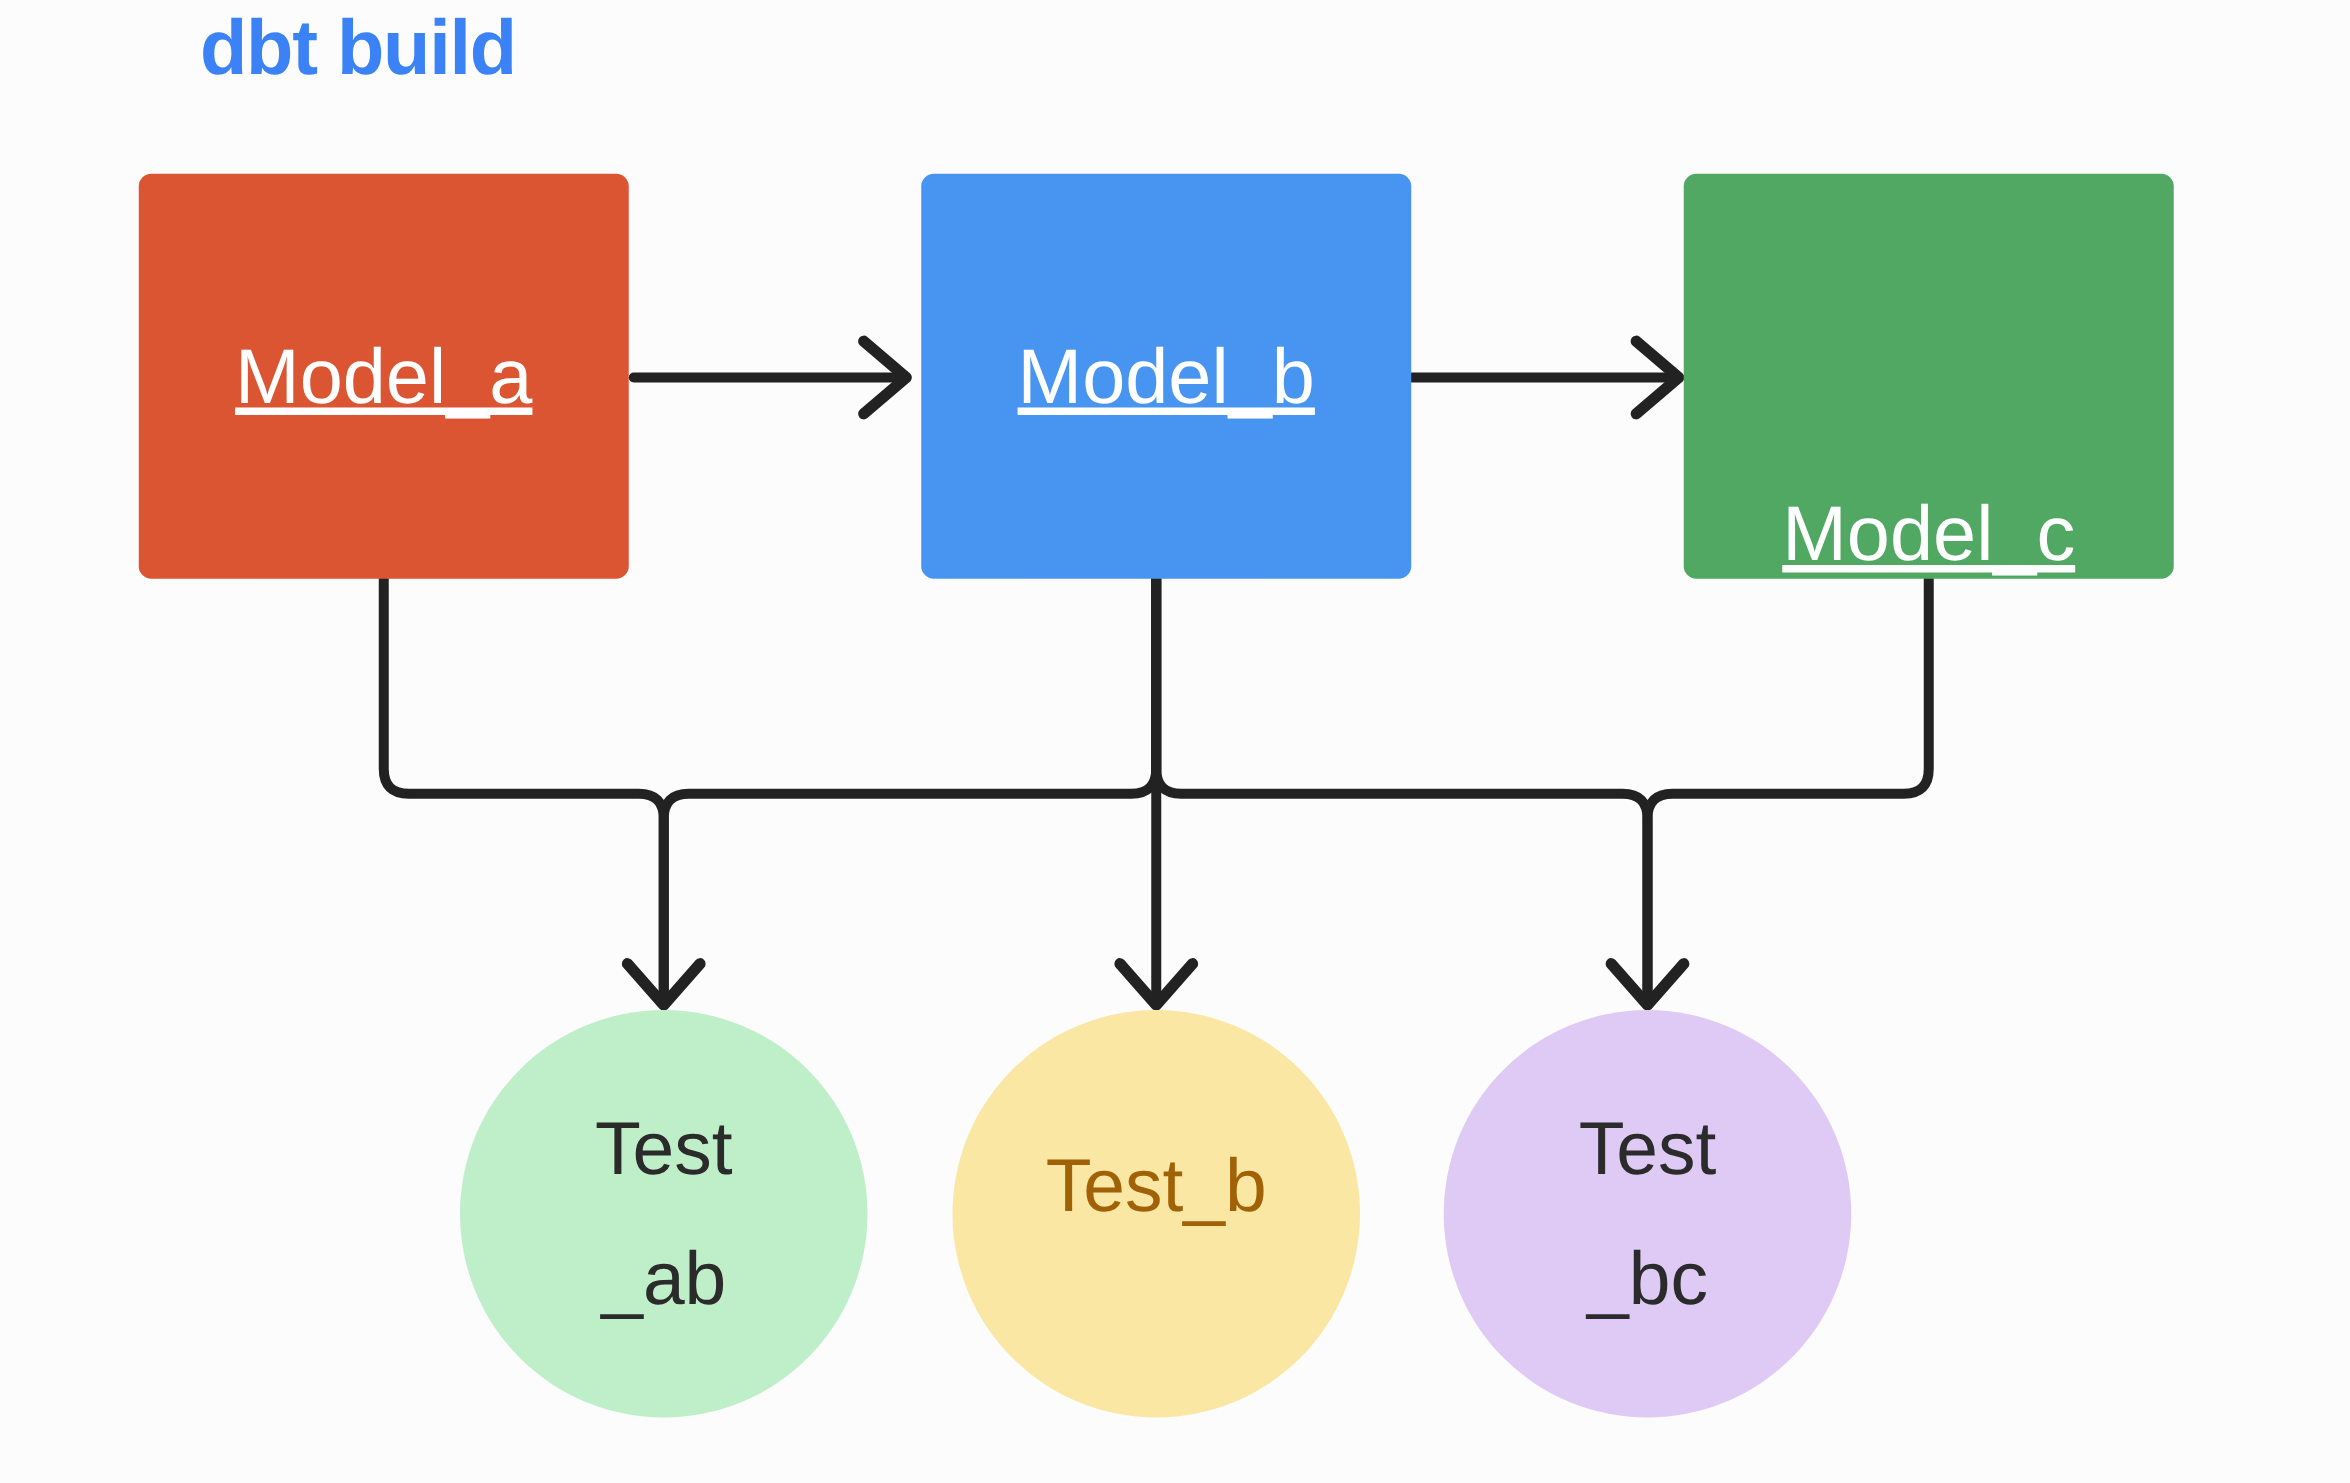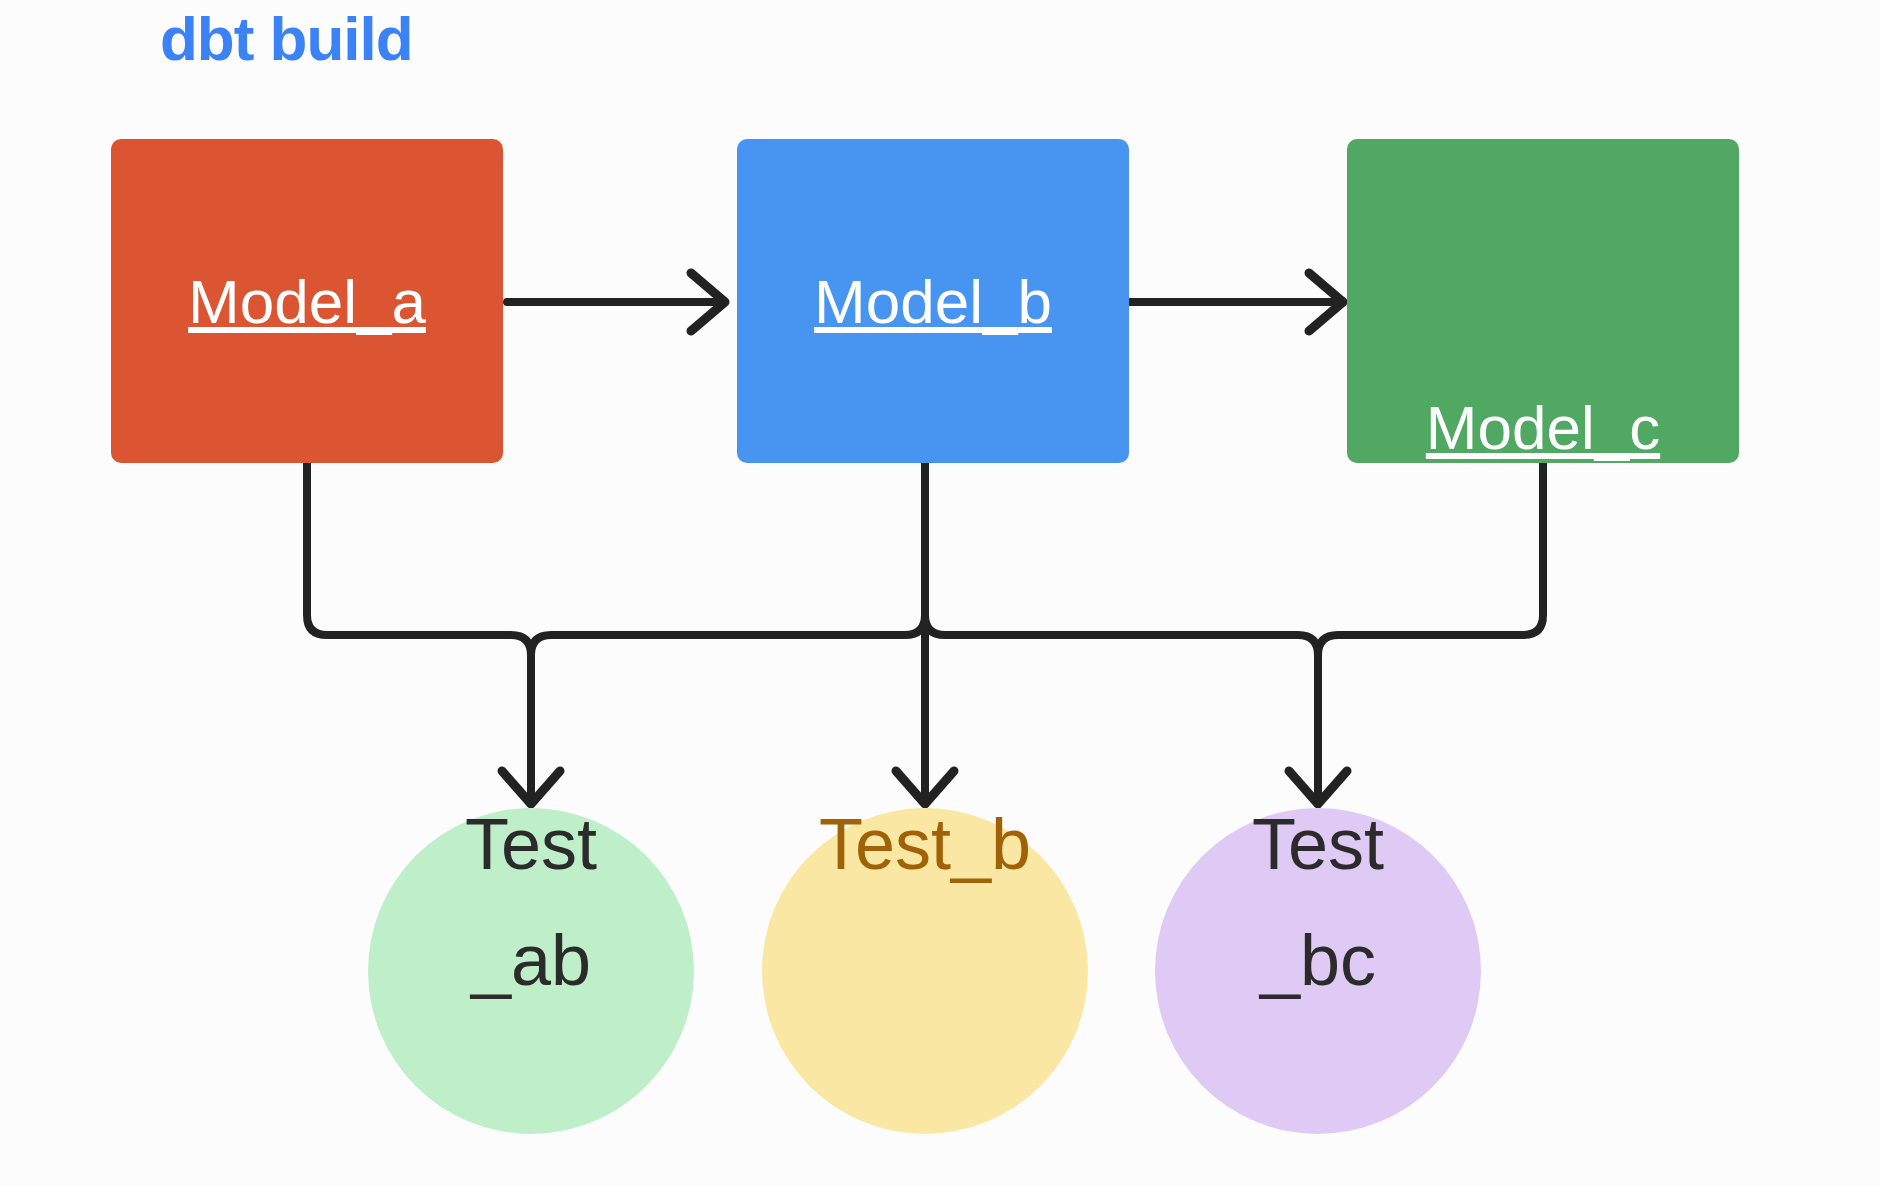--- a/index.html
+++ b/index.html
@@ -47,23 +47,23 @@
   .model-a { left:111px; }
   .model-b { left:689px;margin-left:48px; }
   .model-c { left:1347px; }
 
   .test-circle {
     position:absolute;
     top:808px;
     width:326px; height:326px;
     border-radius:50%;
     display:flex; flex-direction:column;
-    align-items:center; 
+    align-items:center; justify-content:center;
     gap:44px;
-    font-size:72px;
+    font-size:60px;
     font-weight:500;
   }
   .test-ab { left:368px; }
   .test-b  { left:762px; }
   .test-bc { left:1155px; }
   .test-circle .line { line-height:1; }
 </style>
 </head>
 <body>
 

